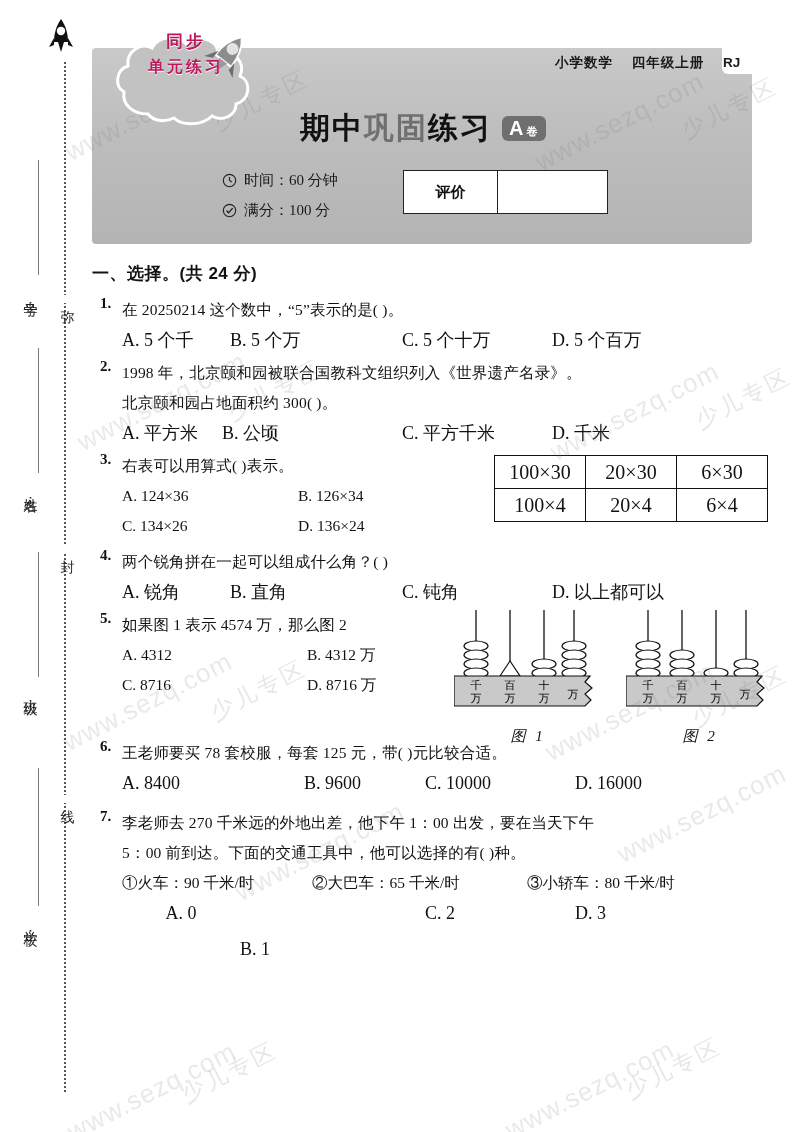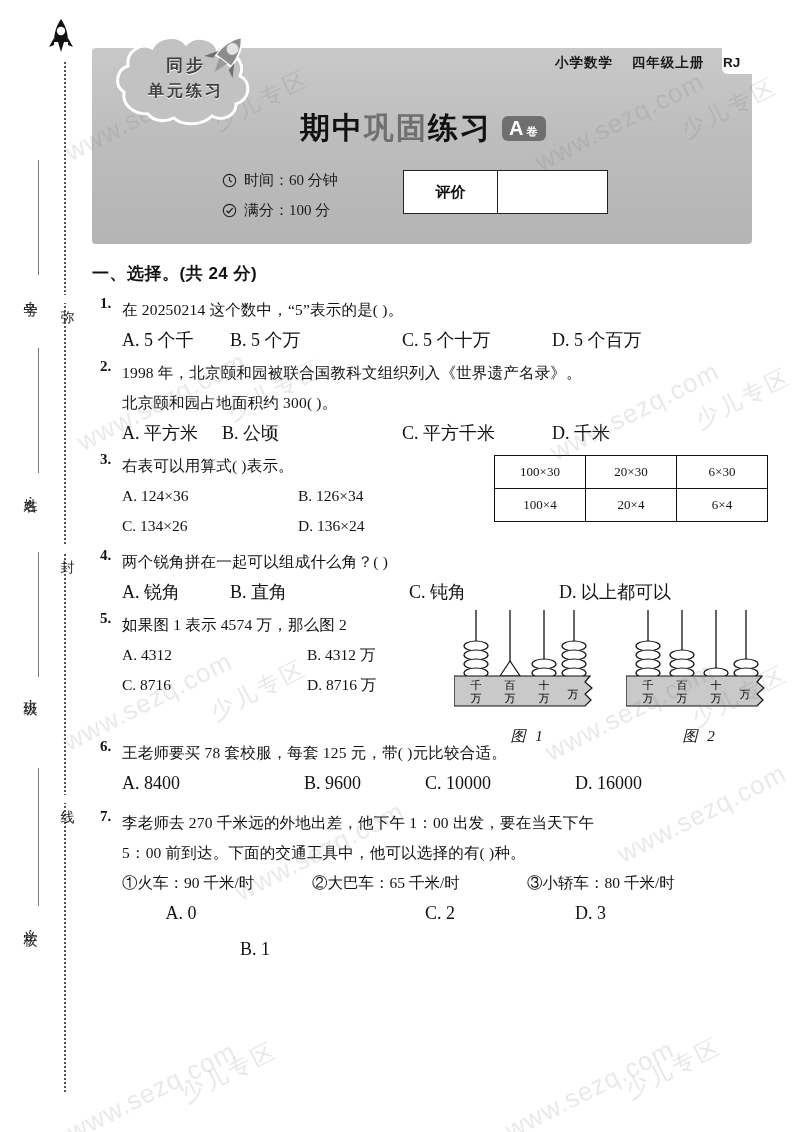--- a/index.html
+++ b/index.html
@@ -70,23 +70,23 @@
   }
   .subject-line span { margin-right: 14px; }
   .subject-line span:last-child { margin-right:0; letter-spacing:0; }
 
   
   .cloud-badge {
     position:absolute; left:112px; top:30px; width:148px; height:96px; z-index:7;
   }
   .cloud-text {
     position:absolute; inset:0; display:flex; flex-direction:column;
-    align-items:center; justify-content:center; gap:4px;
+    align-items:center; justify-content:flex-start; gap:4px;
     font-family:"Liberation Sans", sans-serif; font-weight:700;
-    font-size:17px; color:#404040; letter-spacing:3px;
+    font-size:17px; color:#be185d; letter-spacing:3px;
     text-shadow: 0 1px 0 #fff;
   }
   .cloud-text .l2{ font-size:16px; }
 
   .paper-title {
     position:absolute; left:300px; top:108px; z-index:6;
     font-family:"Liberation Sans", sans-serif;
     font-weight:800; font-size:30px; letter-spacing:2px; color:#111;
     display:flex; align-items:center; gap:10px;
   }
@@ -134,21 +134,21 @@
   .opts { display:flex; font-size:18px; line-height:30px; }
   .opts .o { white-space:nowrap; }
 
   
   .w1 .o:nth-child(1){ width:108px; }
   .w1 .o:nth-child(2){ width:172px; }
   .w1 .o:nth-child(3){ width:150px; }
 
   .w4 .o:nth-child(1){ width:108px; }
   .w4 .o:nth-child(2){ width:172px; }
-  .w4 .o:nth-child(3){ width:150px;margin-left:7px; }
+  .w4 .o:nth-child(3){ width:150px; }
 
   .w2 .o:nth-child(1){ width:100px; }
   .w2 .o:nth-child(2){ width:180px; }
   .w2 .o:nth-child(3){ width:150px; }
 
   .w6 .o:nth-child(1){ width:118px; }
   .w6 .o:nth-child(2){ width:185px;text-align:center; }
   .w6 .o:nth-child(3){ width:150px; }
 
   .w7 .o:nth-child(1){ width:118px;text-align:center; }
@@ -159,21 +159,21 @@
   .q7-items .it:nth-child(1){ width:190px; }
   .q7-items .it:nth-child(2){ width:215px; }
 
   
   .q3-wrap{ position:relative; }
   .q3-left{ width:385px; }
   .q3-opts-row{ display:flex; font-size:15.5px; line-height:30px; }
   .q3-opts-row .o:nth-child(1){ width:176px; }
   .calc-table{
     position:absolute; right:0; top:4px;
-    border-collapse:collapse; font-size:13px;
+    border-collapse:collapse; font-size:20px;
     font-family:"Liberation Serif", serif;
   }
   .calc-table td{
     border:1.4px solid #111; width:91px; height:33px;
     text-align:center; vertical-align:middle; white-space:nowrap;
   }
 
   
   .q5-wrap{ position:relative; min-height:120px; }
   .q5-left{ width:360px; }

